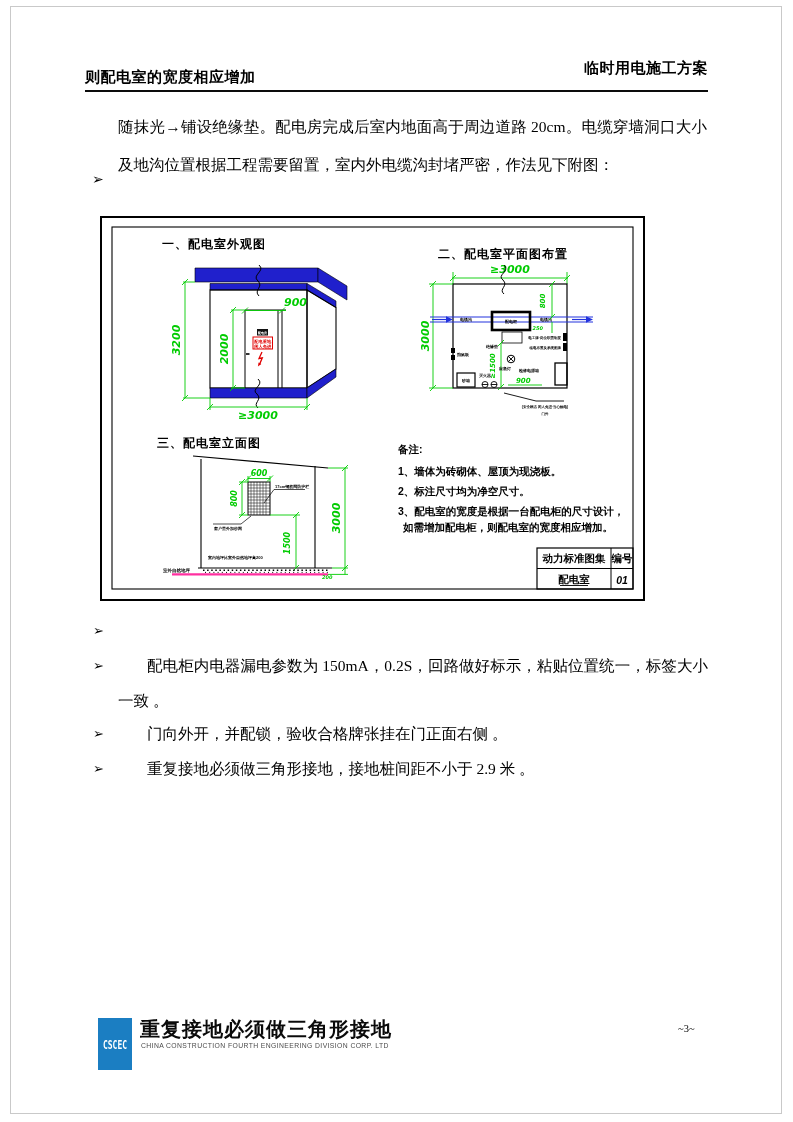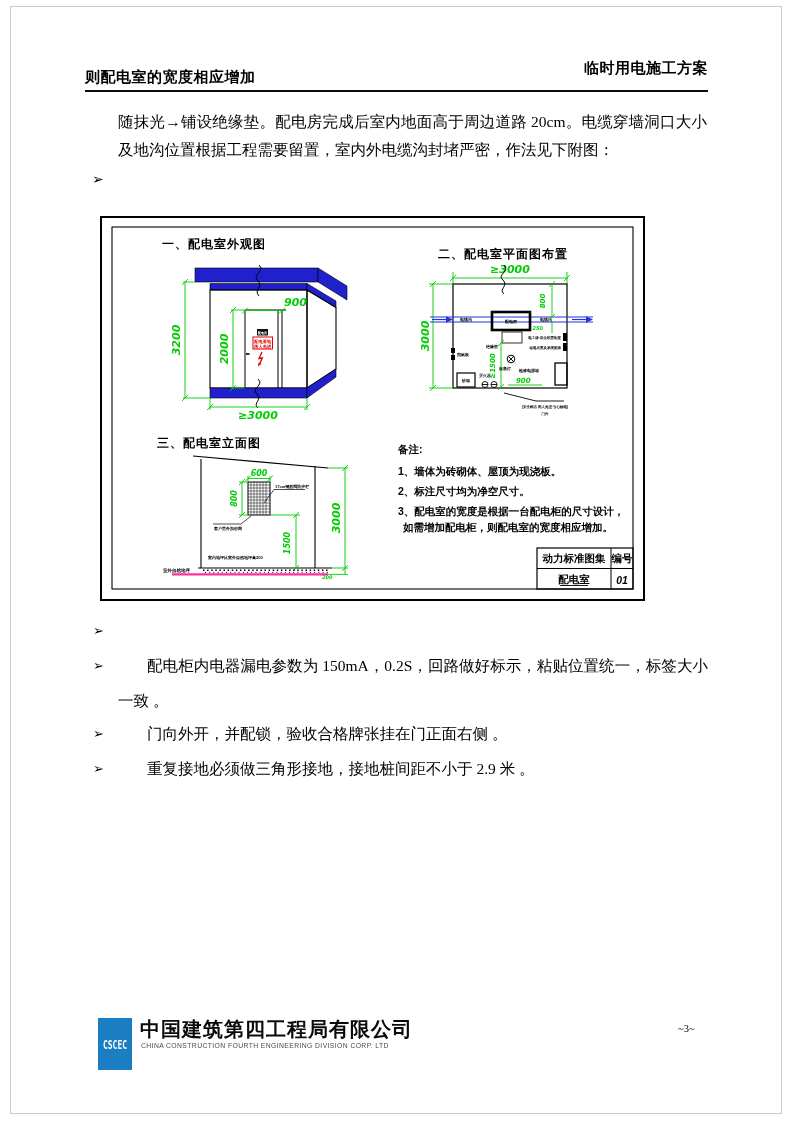--- a/index.html
+++ b/index.html
@@ -6,21 +6,21 @@
   body{width:793px;height:1122px;position:relative;overflow:hidden;
        font-family:"Liberation Serif","DejaVu Serif",serif;color:#000;}
   .page-frame{position:absolute;left:10px;top:6px;right:11px;bottom:8px;
        border:1px solid #c9c9c9;pointer-events:none;}
   .doc-header{position:absolute;left:85px;top:62px;width:623px;height:28px;
        border-bottom:2px solid #0c0c0c;
        font-family:"Liberation Sans","DejaVu Sans",sans-serif;font-weight:bold;font-size:15px;}
   .doc-header .hl{position:absolute;left:0;bottom:3px;letter-spacing:0.5px;}
   .doc-header .hr{position:absolute;right:0;bottom:12px;letter-spacing:0.5px;}
   .para{position:absolute;left:85px;top:108px;width:622px;box-sizing:border-box;
-       padding-left:33px;font-size:15.5px;line-height:28px;text-align:justify;}
+       padding-left:33px;font-size:15.5px;line-height:38px;text-align:justify;}
   .lone-marker{position:absolute;left:92px;top:171px;font-size:14px;
        font-family:"DejaVu Sans",sans-serif;}
   .figure-wrap{position:absolute;left:100px;top:216px;width:545px;height:398px;}
   .bullet{position:absolute;left:85px;width:623px;box-sizing:border-box;
        padding-left:33px;text-indent:29px;font-size:15.5px;line-height:35px;text-align:justify;}
   .bullet .bm{position:absolute;left:8px;top:0;text-indent:0;
        font-family:"DejaVu Sans",sans-serif;font-size:13px;}
   .footer{position:absolute;left:98px;top:1016px;width:600px;height:50px;}
   .logo-box{position:absolute;left:0;top:2px;width:34px;height:52px;background:var(--logo-blue,#1b7ec2);
        display:flex;align-items:center;justify-content:center;}
@@ -251,16 +251,16 @@
 </div>
 <div class="bullet" style="top:751px;">
   <span class="bm">➢</span>
   <span>重复接地必须做三角形接地，接地桩间距不小于 2.9 米 。</span>
 </div>
 
 <div class="footer">
   <div class="logo-box">
     <span>CSCEC</span>
   </div>
-  <div class="company-cn">中国建筑第四工程局有限公司</div>
+  <div class="company-cn">重复接地必须做三角形接地</div>
   <div class="company-en">CHINA CONSTRUCTION FOURTH ENGINEERING DIVISION CORP. LTD</div>
 </div>
 <div class="page-num">~3~</div>
 
 </body></html>

